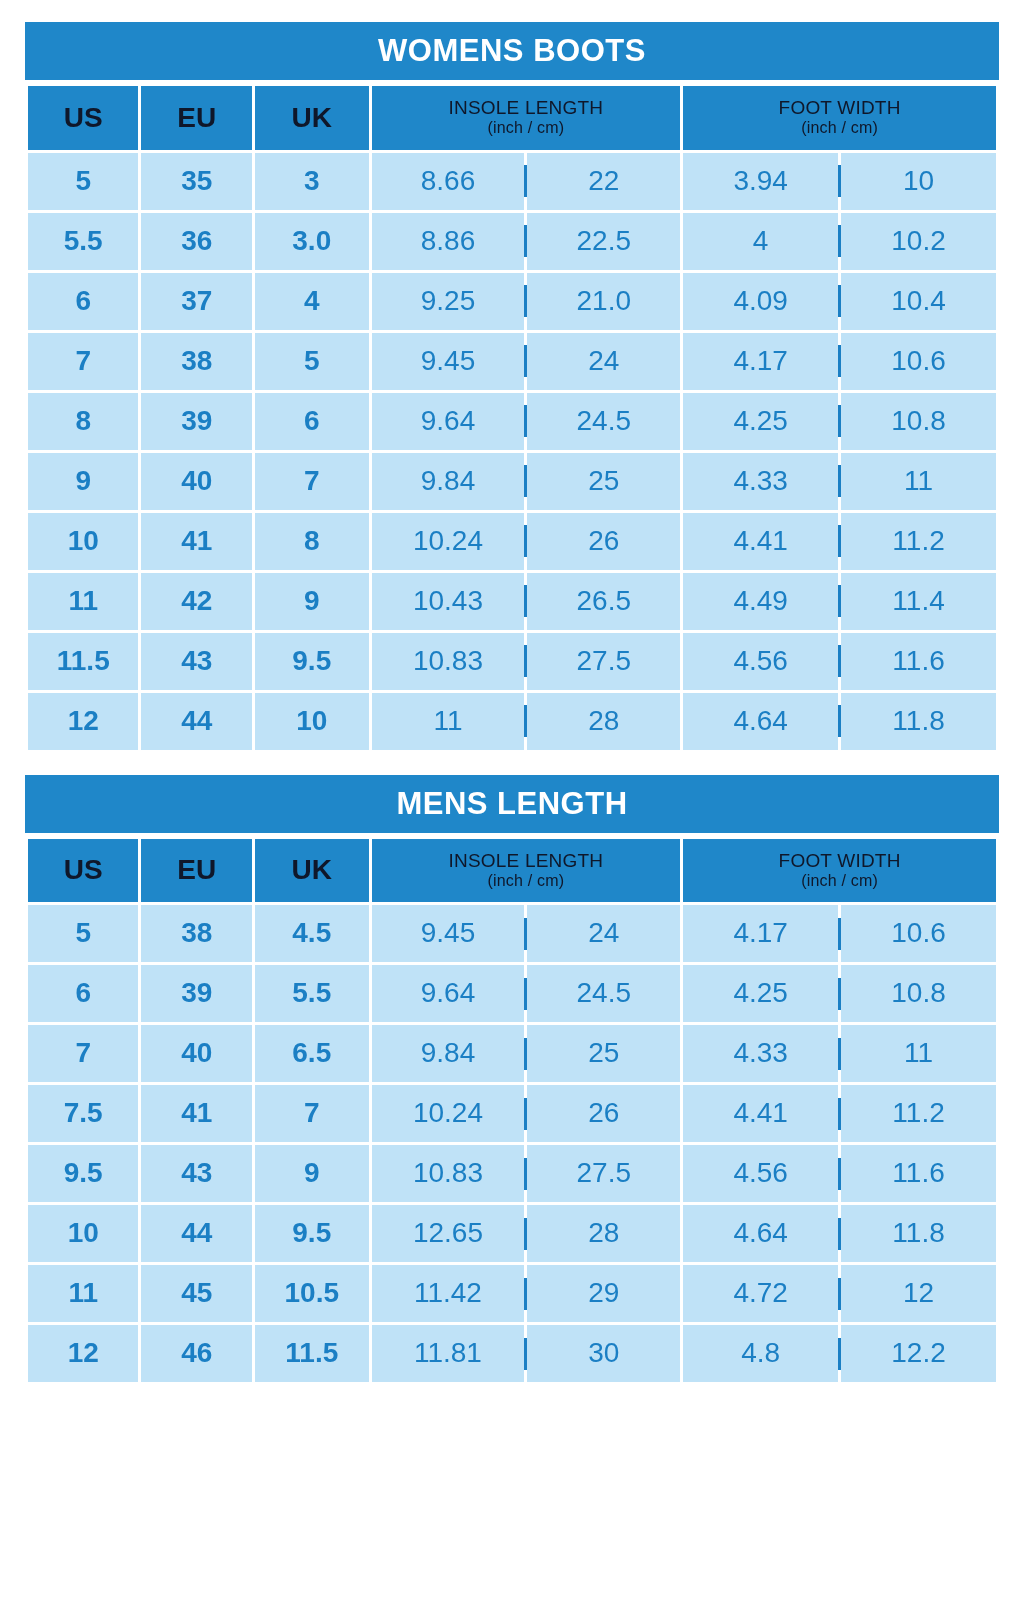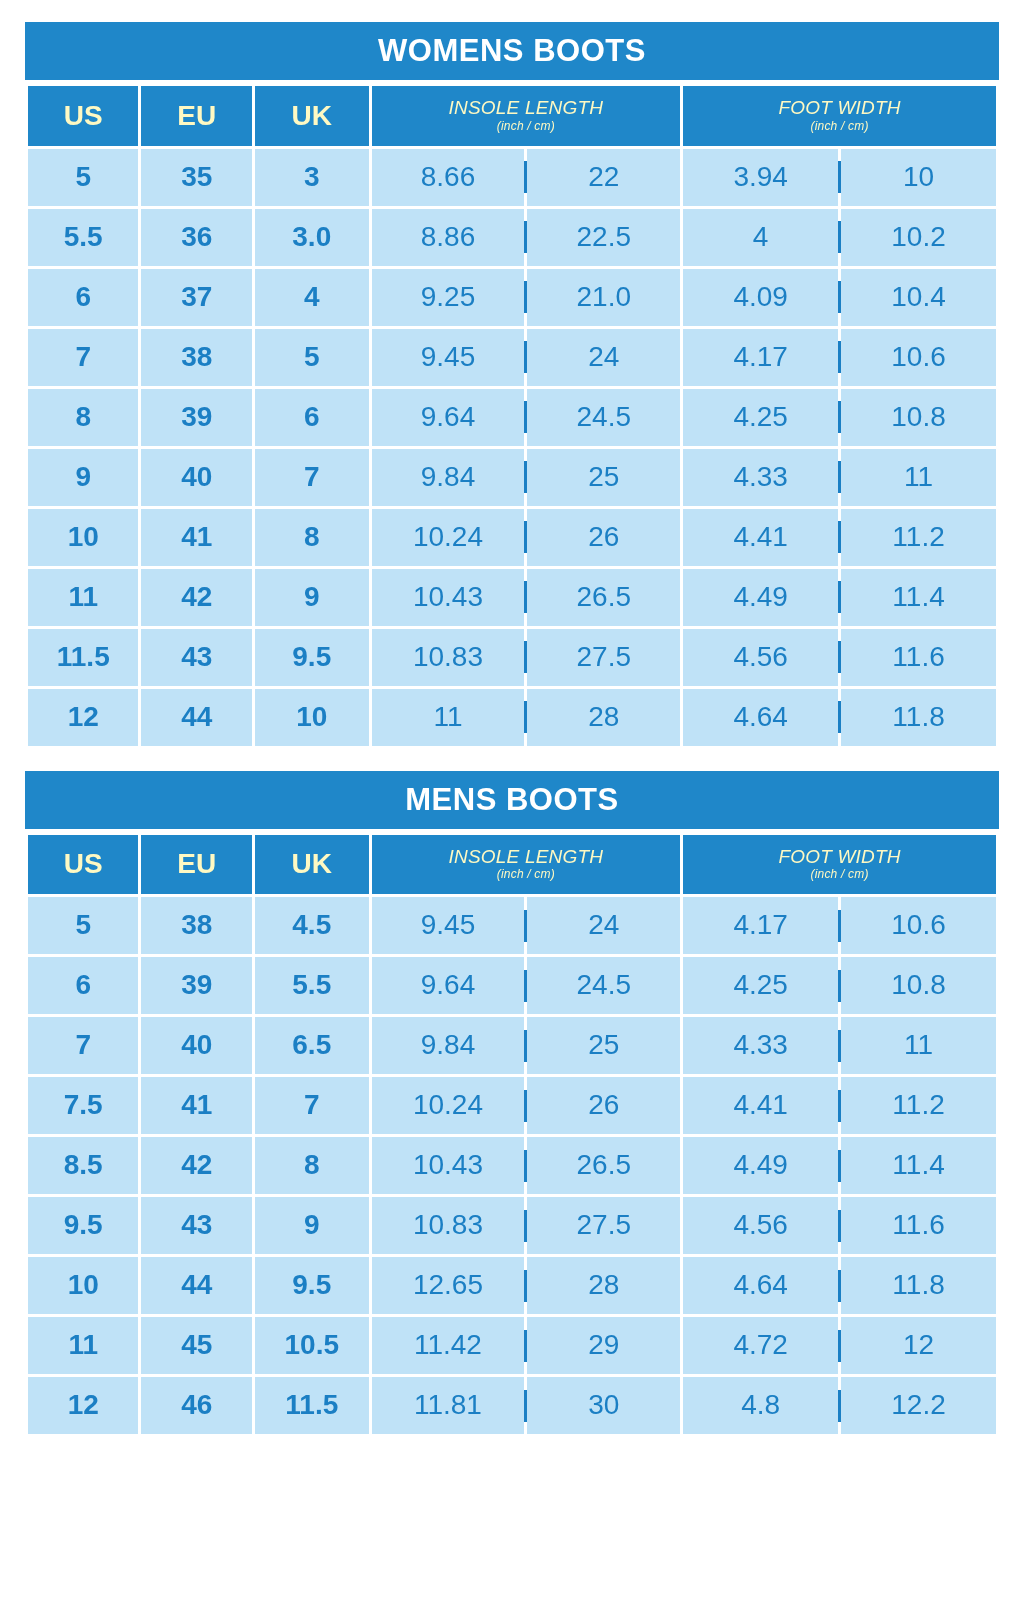--- a/index.html
+++ b/index.html
@@ -43,37 +43,36 @@
   table {
     border-collapse: separate;
     border-spacing: 3px;
     width: 100%;
     margin-top: 3px;
     table-layout: fixed;
   }
 
   th {
     background: #1f87c9;
-    color: #fef9c3;
+    color: #0f172a;
     font-size: 28px;
     font-weight: bold;
     text-align: center;
     vertical-align: middle;
     padding: 12px 0 13px 0;
     line-height: 1.05;
   }
   th.double {
     font-size: 19px;
     font-weight: normal;
     letter-spacing: 0.2px;
-    font-style: italic;
   }
   th.double .sub {
     display: block;
-    font-size: 12px;
+    font-size: 16px;
     font-weight: normal;
     margin-top: 2px;
   }
 
   td {
     background: #bfe2f7;
     color: #1b7fc4;
     text-align: center;
     vertical-align: middle;
     font-size: 28px;
@@ -226,21 +225,21 @@
           <td class="measure left">11</td>
           <td class="measure">28</td>
           <td class="measure left">4.64</td>
           <td class="measure">11.8</td>
         </tr>
       </tbody>
     </table>
   </div>
 
   <div class="table-block">
-    <div class="chart-title">MENS BOOTS</div>
+    <div class="chart-title">MENS LENGTH</div>
     <table>
       <colgroup>
         <col class="c-us">
           <col class="c-eu">
           <col class="c-uk">
         <col class="c-il1">
           <col class="c-il2">
         <col class="c-fw1">
           <col class="c-fw2">
       </colgroup>
@@ -290,29 +289,20 @@
         <tr>
           <td class="unit-bold">7.5</td>
           <td class="unit-bold">41</td>
           <td class="unit-bold">7</td>
           <td class="measure left">10.24</td>
           <td class="measure">26</td>
           <td class="measure left">4.41</td>
           <td class="measure">11.2</td>
         </tr>
         <tr>
-          <td class="unit-bold">8.5</td>
-          <td class="unit-bold">42</td>
-          <td class="unit-bold">8</td>
-          <td class="measure left">10.43</td>
-          <td class="measure">26.5</td>
-          <td class="measure left">4.49</td>
-          <td class="measure">11.4</td>
-        </tr>
-        <tr>
           <td class="unit-bold">9.5</td>
           <td class="unit-bold">43</td>
           <td class="unit-bold">9</td>
           <td class="measure left">10.83</td>
           <td class="measure">27.5</td>
           <td class="measure left">4.56</td>
           <td class="measure">11.6</td>
         </tr>
         <tr>
           <td class="unit-bold">10</td>

